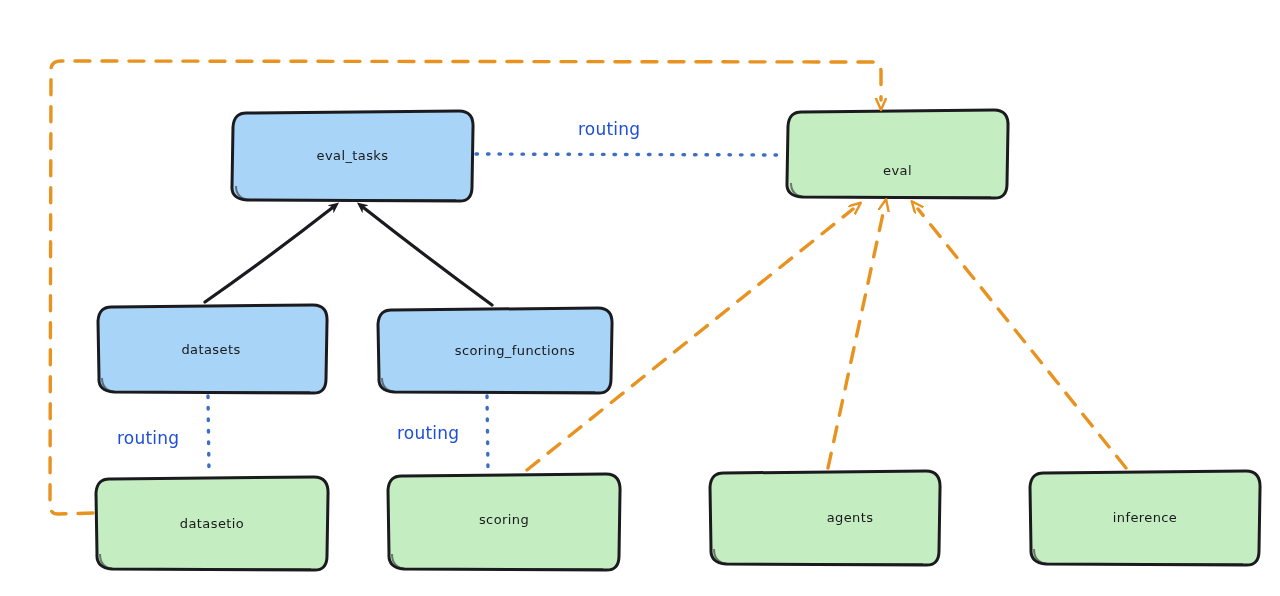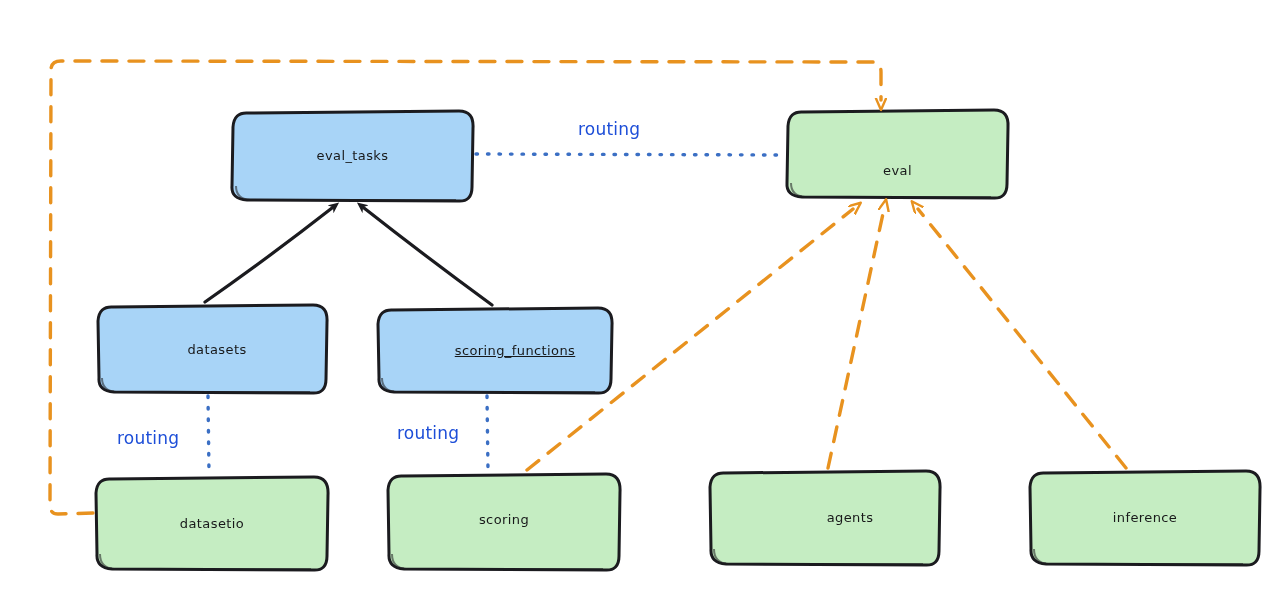--- a/index.html
+++ b/index.html
@@ -126,23 +126,23 @@
     <path d="M828,468 L884,209" fill="none" stroke="#e8921f" stroke-width="3.4" stroke-linecap="round" stroke-dasharray="15 12" marker-end="url(#arrow-orange)"></path>
 
     <path d="M1126,468 L918,209" fill="none" stroke="#e8921f" stroke-width="3.4" stroke-linecap="round" stroke-dasharray="15 12" marker-end="url(#arrow-orange)"></path>
   </g>
 </svg>
 
 <div class="node-label" style="left:232px; top:110px; width:241px; height:91px;">eval_tasks</div>
 
 <div class="node-label" style="left:787px; top:110px; width:221px; height:88px;margin-top:16px;">eval</div>
 
-<div class="node-label" style="left:98px; top:305px; width:238px; height:88px;">datasets</div>
+<div class="node-label" style="left:92px; top:305px; width:238px; height:88px;">datasets</div>
 
-<div class="node-label" style="left:378px; top:308px; width:274px; height:85px;text-decoration:underline;">scoring_functions</div>
+<div class="node-label" style="left:378px; top:308px; width:274px; height:85px;">scoring_functions</div>
 
 <div class="node-label" style="left:96px; top:476px; width:232px; height:94px;">datasetio</div>
 
 <div class="node-label" style="left:388px; top:473px; width:232px; height:92px;">scoring</div>
 
 <div class="node-label" style="left:710px; top:470px; width:230px; height:95px;margin-left:25px;">agents</div>
 
 <div class="node-label" style="left:1030px; top:470px; width:230px; height:95px;">inference</div>
 
 <div class="edge-label" style="left:578px; top:119px;">routing</div>

